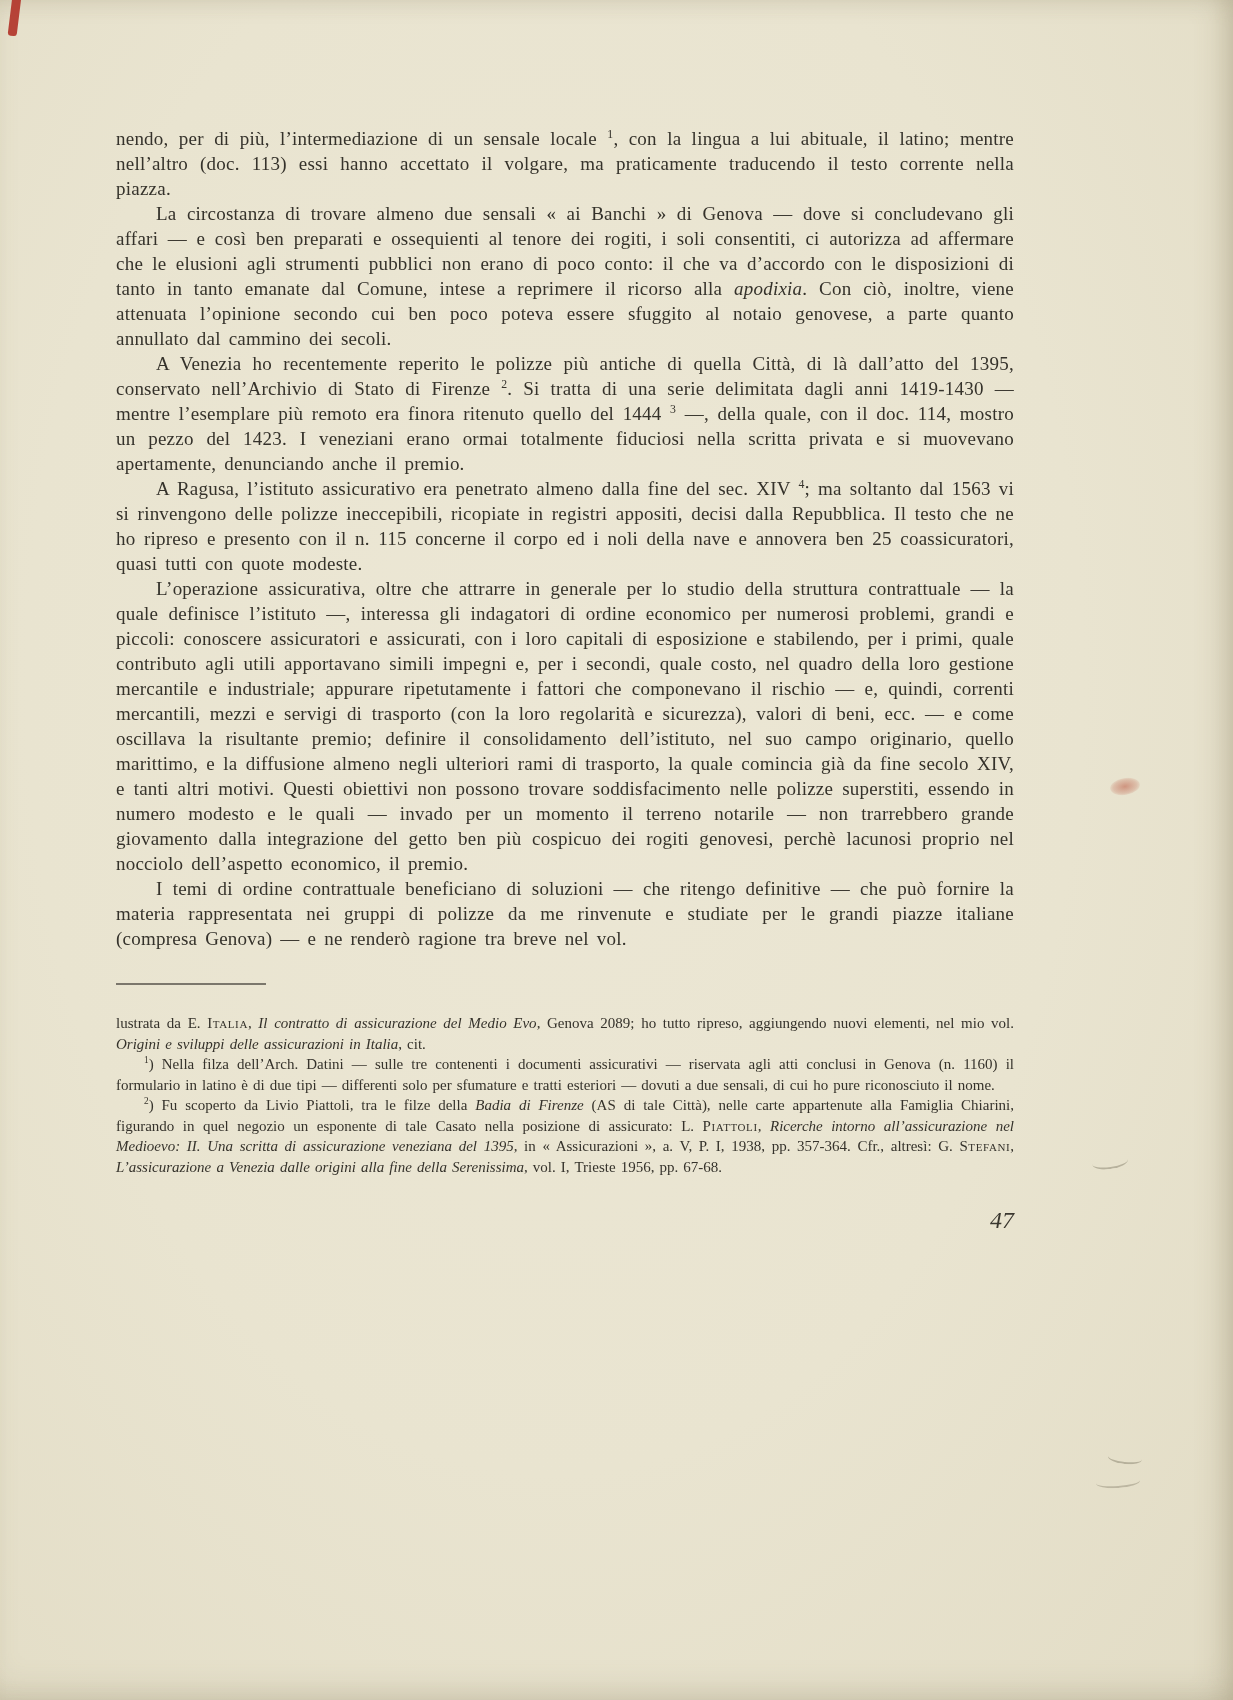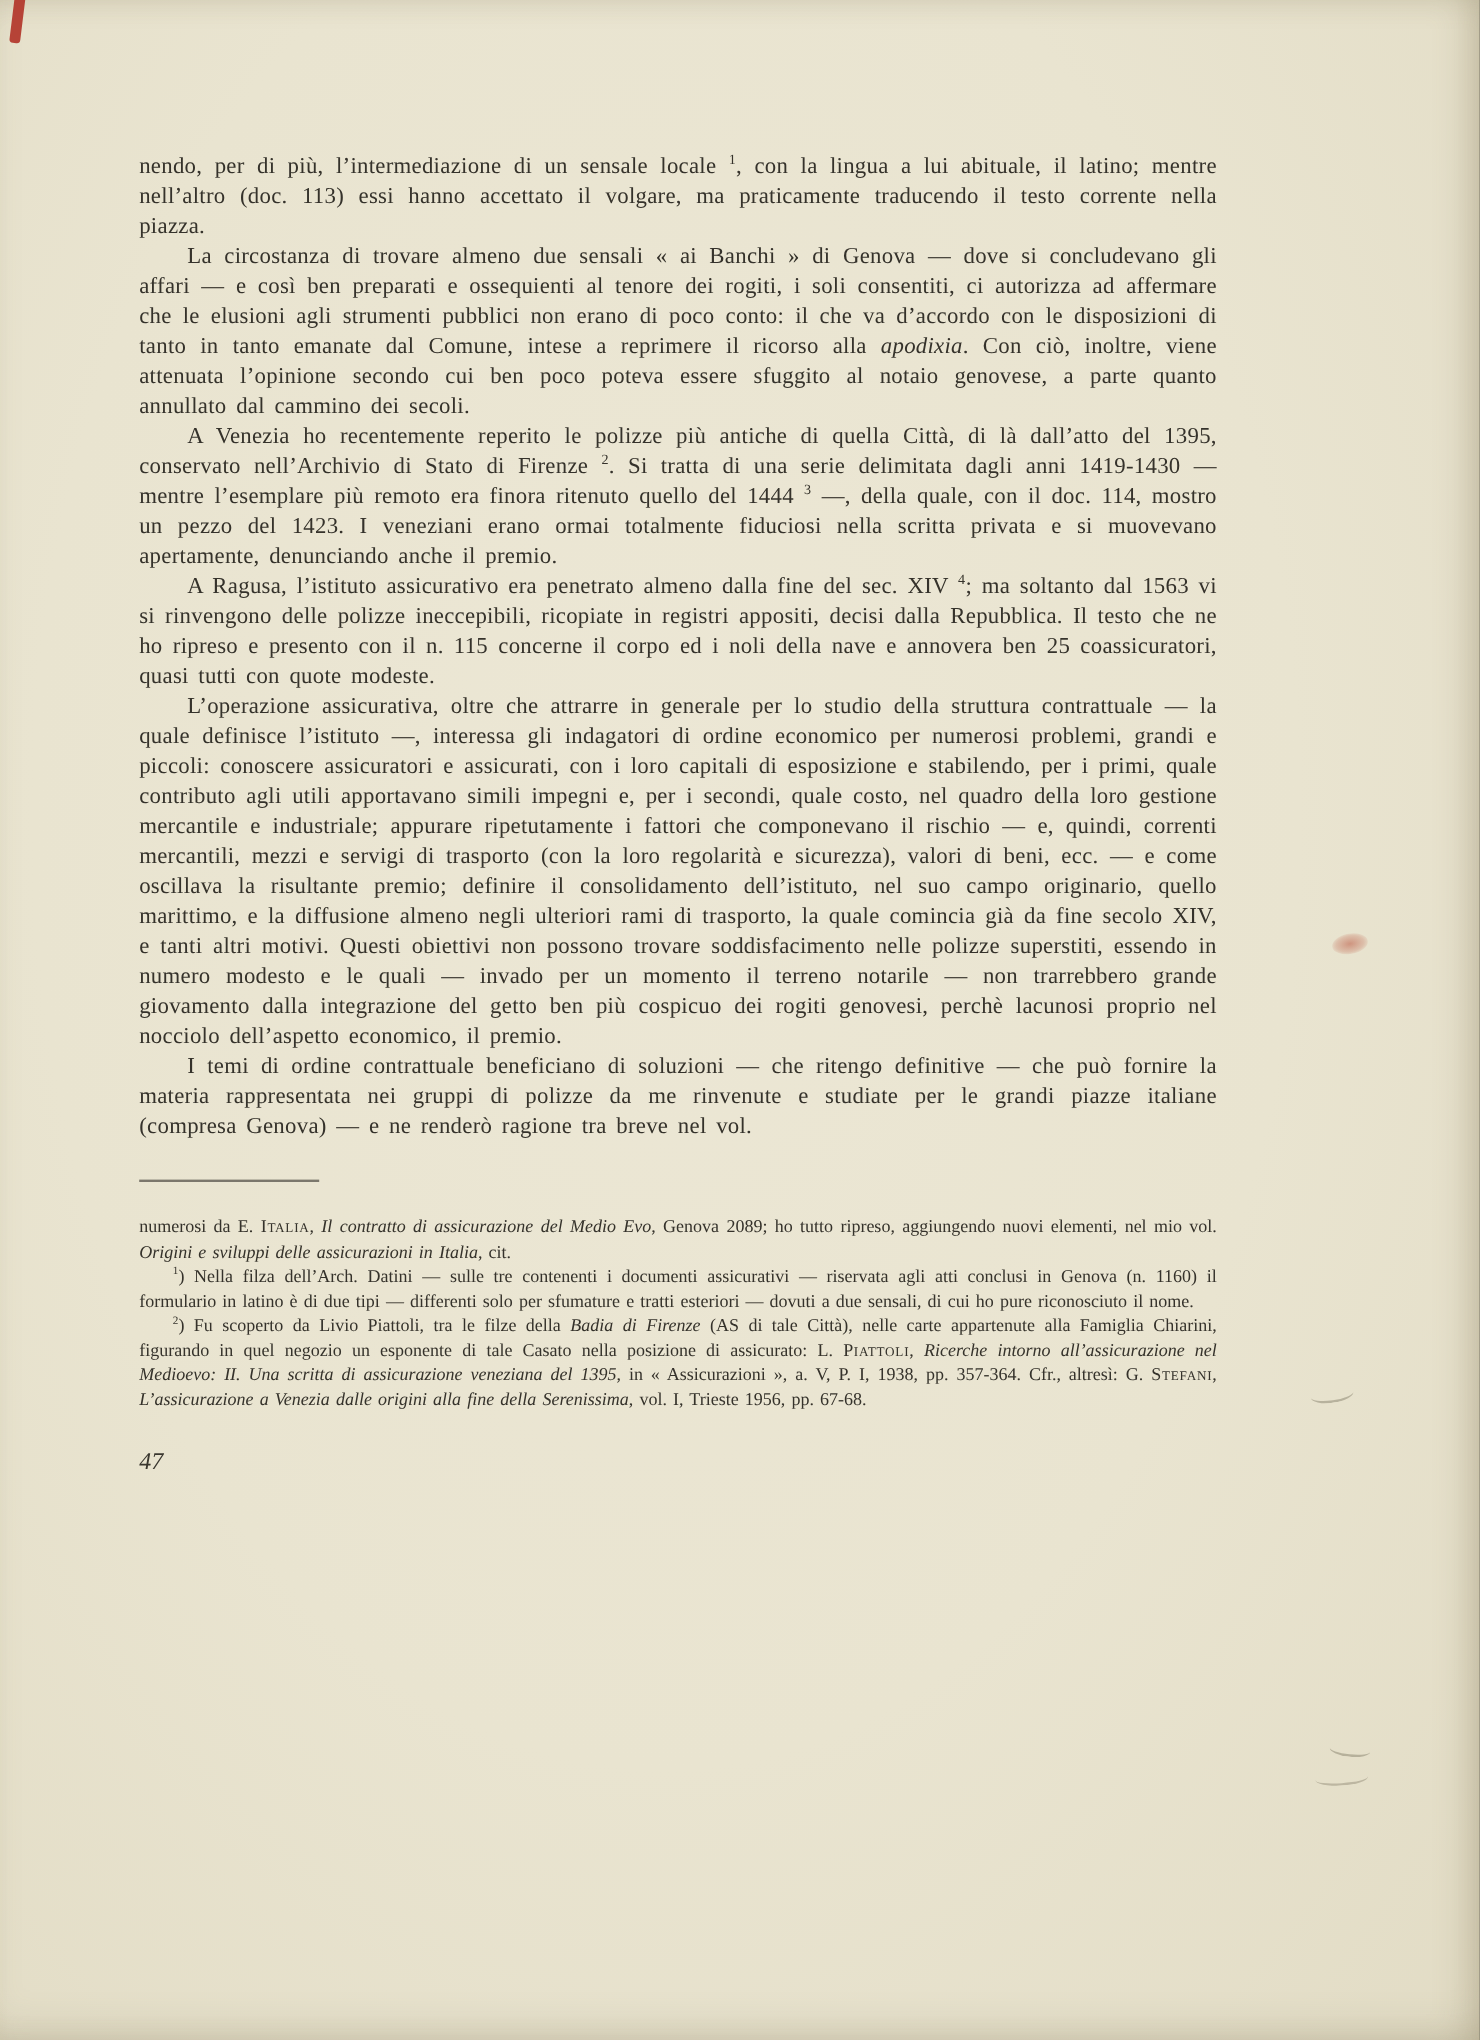--- a/index.html
+++ b/index.html
@@ -43,23 +43,23 @@
     margin: 0;
     text-align: justify;
     font-size: 15px;
     line-height: 20.5px;
     word-spacing: 0.09em;
   }
   .footnotes p.indent { text-indent: 28px; }
 
   .page-number {
     margin-top: 30px;
-    text-align: left;
+    text-align: right;
     font-style: italic;
-    font-size: 20px;
+    font-size: 24px;
     color: #3a372f;
   }
 
   
   .red-line-top {
     position: absolute; left: 10px; top: -4px;
     width: 9px; height: 40px;
     background: #b2352a;
     transform: rotate(7deg);
     border-radius: 3px;
@@ -109,20 +109,20 @@
     <div id="body-container" class="body-text">
         <p><span>nendo, per di più, l’intermediazione di un sensale locale </span><span class="sup">1</span><span>, con la lingua a lui abituale, il latino; mentre nell’altro (doc. 113) essi hanno accettato il volgare, ma praticamente traducendo il testo corrente nella piazza.</span></p>
         <p class="indent"><span>La circostanza di trovare almeno due sensali « ai Banchi » di Genova — dove si concludevano gli affari — e così ben preparati e ossequienti al tenore dei rogiti, i soli consentiti, ci autorizza ad affermare che le elusioni agli strumenti pubblici non erano di poco conto: il che va d’accordo con le disposizioni di tanto in tanto emanate dal Comune, intese a reprimere il ricorso alla </span><span class="i">apodixia</span><span>. Con ciò, inoltre, viene attenuata l’opinione secondo cui ben poco poteva essere sfuggito al notaio genovese, a parte quanto annullato dal cammino dei secoli.</span></p>
         <p class="indent"><span>A Venezia ho recentemente reperito le polizze più antiche di quella Città, di là dall’atto del 1395, conservato nell’Archivio di Stato di Firenze </span><span class="sup">2</span><span>. Si tratta di una serie delimitata dagli anni 1419-1430 — mentre l’esemplare più remoto era finora ritenuto quello del 1444 </span><span class="sup">3</span><span> —, della quale, con il doc. 114, mostro un pezzo del 1423. I veneziani erano ormai totalmente fiduciosi nella scritta privata e si muovevano apertamente, denunciando anche il premio.</span></p>
         <p class="indent"><span>A Ragusa, l’istituto assicurativo era penetrato almeno dalla fine del sec. XIV </span><span class="sup">4</span><span>; ma soltanto dal 1563 vi si rinvengono delle polizze ineccepibili, ricopiate in registri appositi, decisi dalla Repubblica. Il testo che ne ho ripreso e presento con il n. 115 concerne il corpo ed i noli della nave e annovera ben 25 coassicuratori, quasi tutti con quote modeste.</span></p>
         <p class="indent"><span>L’operazione assicurativa, oltre che attrarre in generale per lo studio della struttura contrattuale — la quale definisce l’istituto —, interessa gli indagatori di ordine economico per numerosi problemi, grandi e piccoli: conoscere assicuratori e assicurati, con i loro capitali di esposizione e stabilendo, per i primi, quale contributo agli utili apportavano simili impegni e, per i secondi, quale costo, nel quadro della loro gestione mercantile e industriale; appurare ripetutamente i fattori che componevano il rischio — e, quindi, correnti mercantili, mezzi e servigi di trasporto (con la loro regolarità e sicurezza), valori di beni, ecc. — e come oscillava la risultante premio; definire il consolidamento dell’istituto, nel suo campo originario, quello marittimo, e la diffusione almeno negli ulteriori rami di trasporto, la quale comincia già da fine secolo XIV, e tanti altri motivi. Questi obiettivi non possono trovare soddisfacimento nelle polizze superstiti, essendo in numero modesto e le quali — invado per un momento il terreno notarile — non trarrebbero grande giovamento dalla integrazione del getto ben più cospicuo dei rogiti genovesi, perchè lacunosi proprio nel nocciolo dell’aspetto economico, il premio.</span></p>
         <p class="indent"><span>I temi di ordine contrattuale beneficiano di soluzioni — che ritengo definitive — che può fornire la materia rappresentata nei gruppi di polizze da me rinvenute e studiate per le grandi piazze italiane (compresa Genova) — e ne renderò ragione tra breve nel vol.</span></p>
       </div>
     <div class="footnote-rule"></div>
     <div id="footnotes-container" class="footnotes">
-        <p><span>numerosi da E. </span><span class="sc">Italia</span><span>, </span><span class="i">Il contratto di assicurazione del Medio Evo</span><span>, Genova 2089; ho tutto ripreso, aggiungendo nuovi elementi, nel mio vol. </span><span class="i">Origini e sviluppi delle assicurazioni in Italia</span><span>, cit.</span></p>
+        <p><span>lustrata da E. </span><span class="sc">Italia</span><span>, </span><span class="i">Il contratto di assicurazione del Medio Evo</span><span>, Genova 2089; ho tutto ripreso, aggiungendo nuovi elementi, nel mio vol. </span><span class="i">Origini e sviluppi delle assicurazioni in Italia</span><span>, cit.</span></p>
         <p class="indent"><span class="sup">1</span><span>) Nella filza dell’Arch. Datini — sulle tre contenenti i documenti assicurativi — riservata agli atti conclusi in Genova (n. 1160) il formulario in latino è di due tipi — differenti solo per sfumature e tratti esteriori — dovuti a due sensali, di cui ho pure riconosciuto il nome.</span></p>
         <p class="indent"><span class="sup">2</span><span>) Fu scoperto da Livio Piattoli, tra le filze della </span><span class="i">Badia di Firenze</span><span> (AS di tale Città), nelle carte appartenute alla Famiglia Chiarini, figurando in quel negozio un esponente di tale Casato nella posizione di assicurato: L. </span><span class="sc">Piattoli</span><span>, </span><span class="i">Ricerche intorno all’assicurazione nel Medioevo: II. Una scritta di assicurazione veneziana del 1395</span><span>, in « Assicurazioni », a. V, P. I, 1938, pp. 357-364. Cfr., altresì: G. </span><span class="sc">Stefani</span><span>, </span><span class="i">L’assicurazione a Venezia dalle origini alla fine della Serenissima</span><span>, vol. I, Trieste 1956, pp. 67-68.</span></p>
       </div>
     <div class="page-number">47</div>
   </div>
 
 </div>
 
 </body></html>

